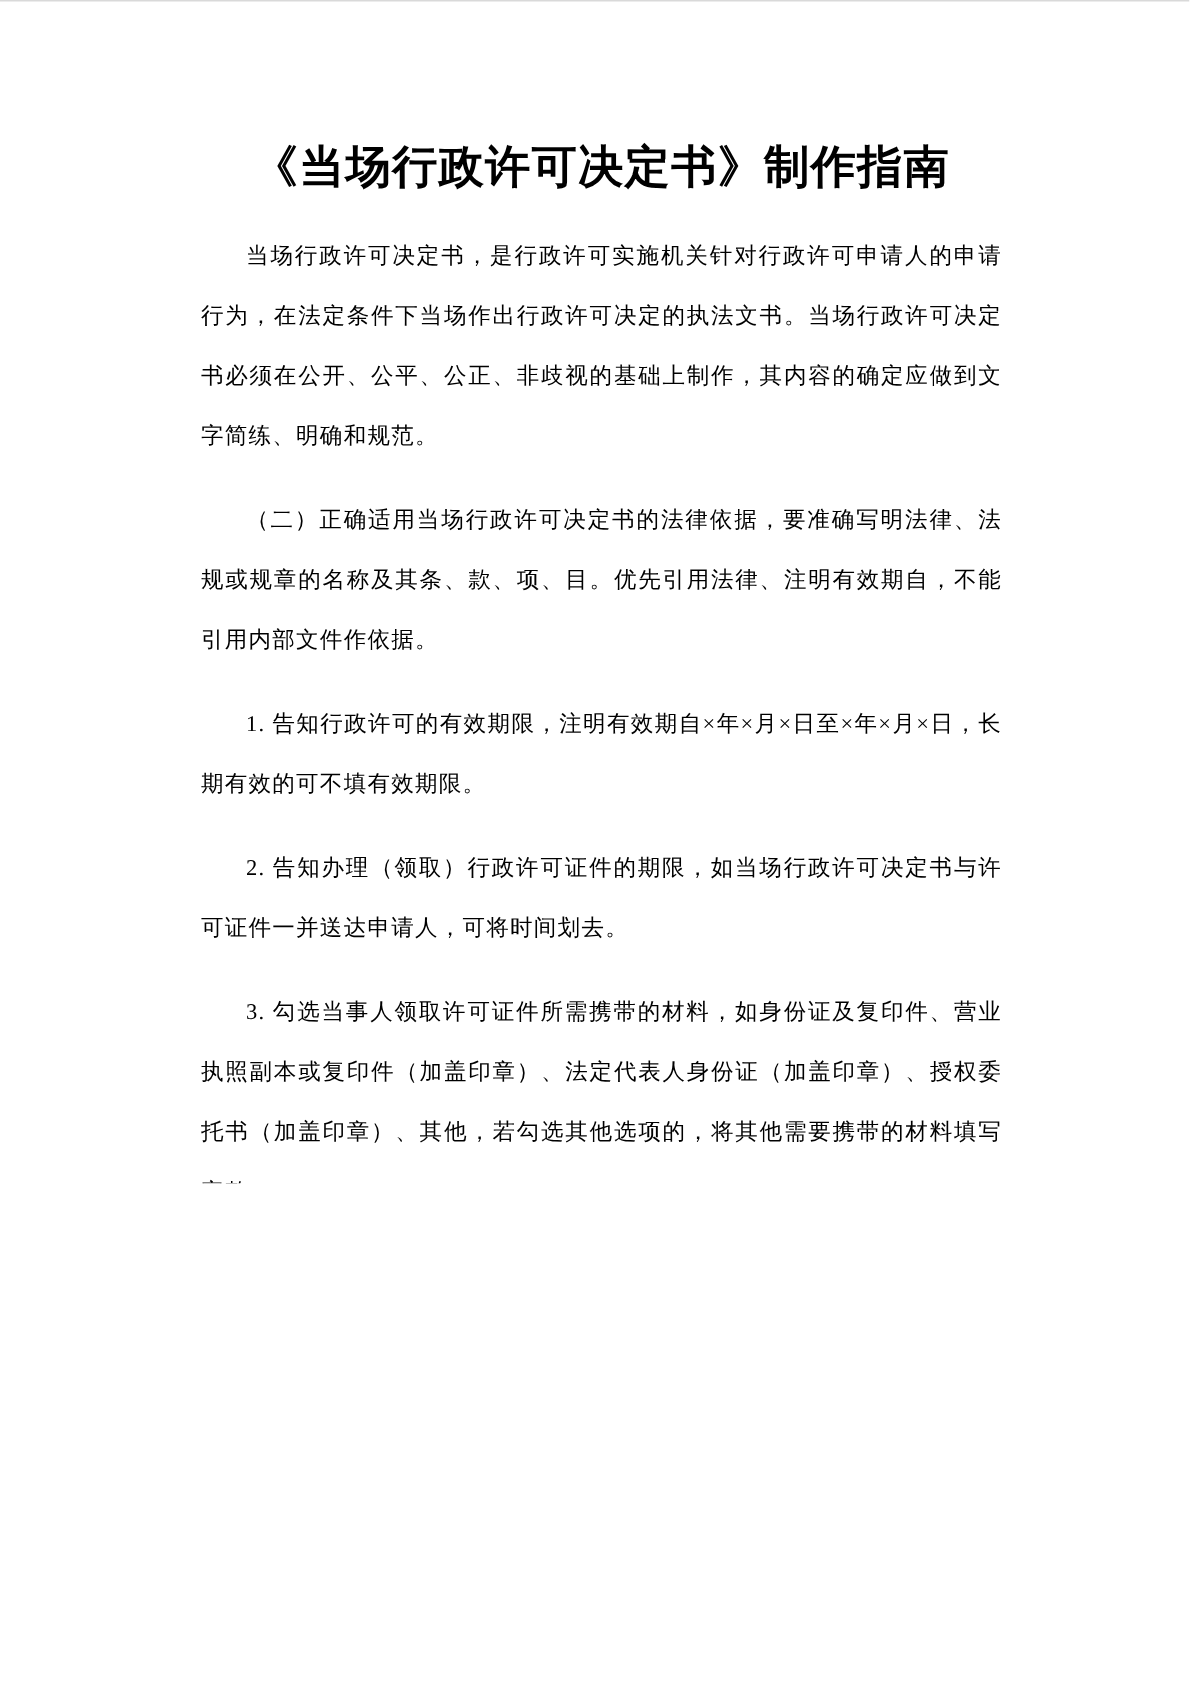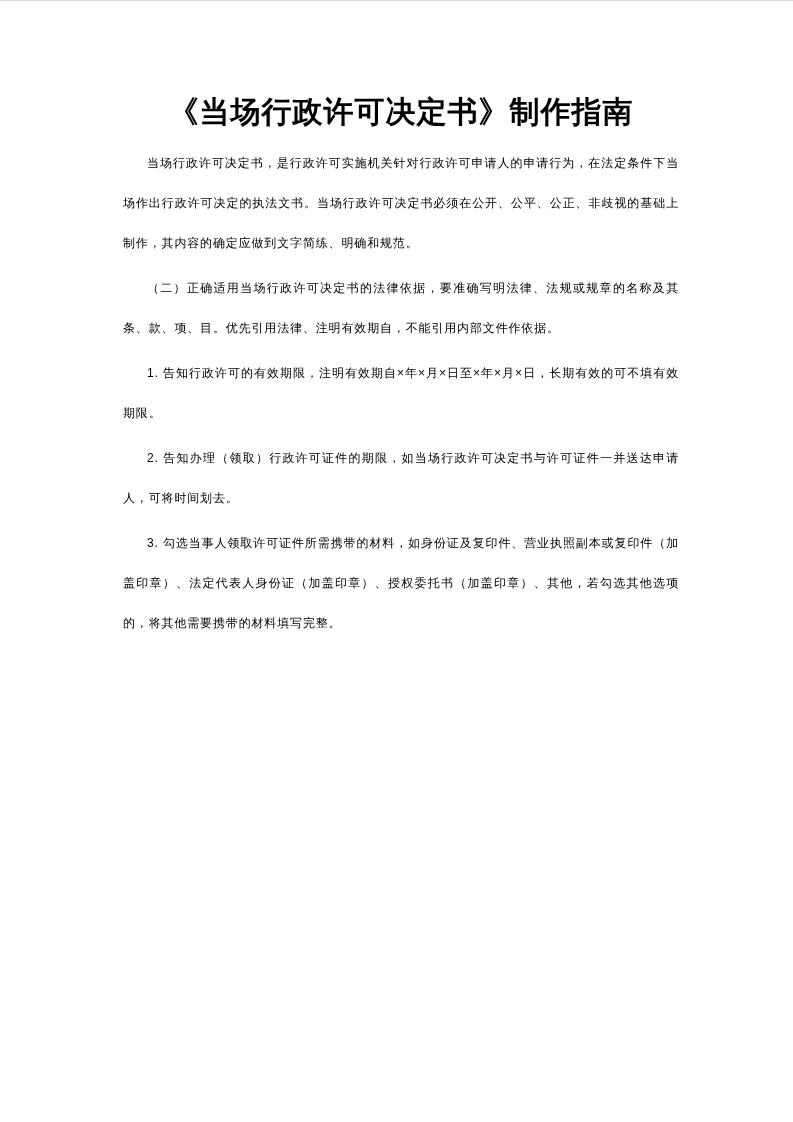--- a/index.html
+++ b/index.html
@@ -29,29 +29,29 @@
     margin: 0 0 8px 0;
     font-size: 30px;
     line-height: 46px;
     font-weight: bold;
     text-align: center;
     letter-spacing: 1px;
     white-space: nowrap;
     font-family: "Liberation Serif", "DejaVu Serif", serif;
   }
   .para {
-    margin: 5px;
-    font-size: 12px;
+    margin: 16px;
+    font-size: 15px;
     line-height: 40px;
     letter-spacing: 0.85px;
     text-align: justify;
     text-justify: inter-character;
     text-indent: 2em;
     word-break: break-all;
-    font-family: Liberation Sans, sans-serif;
+    font-family: Liberation Serif, serif;
   }
   .page-number {
     position: absolute;
     top: 1032px;
     left: 0;
     width: 100%;
     text-align: left;
     font-size: 17px;
     line-height: 24px;
     font-family: "Liberation Serif", "DejaVu Serif", serif;

